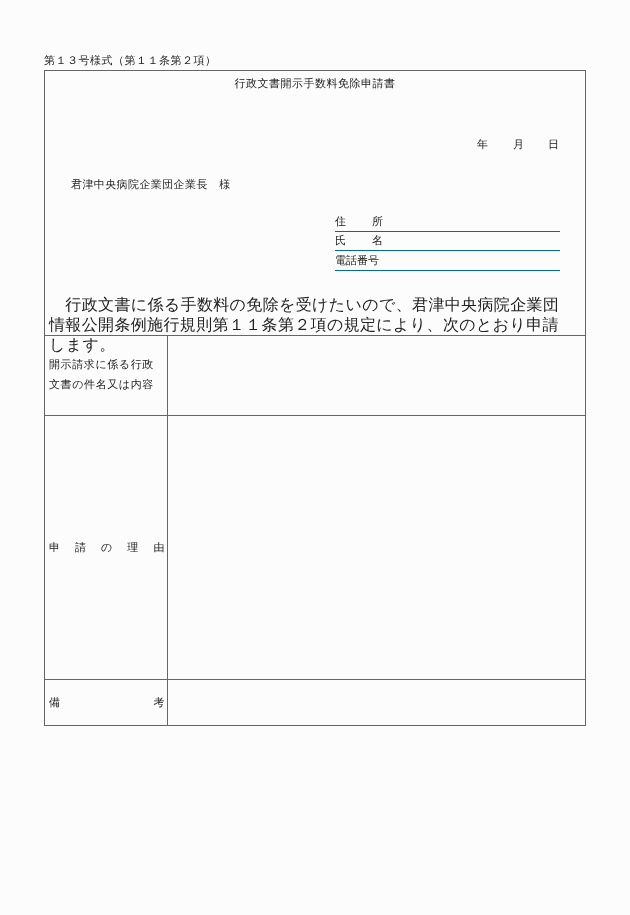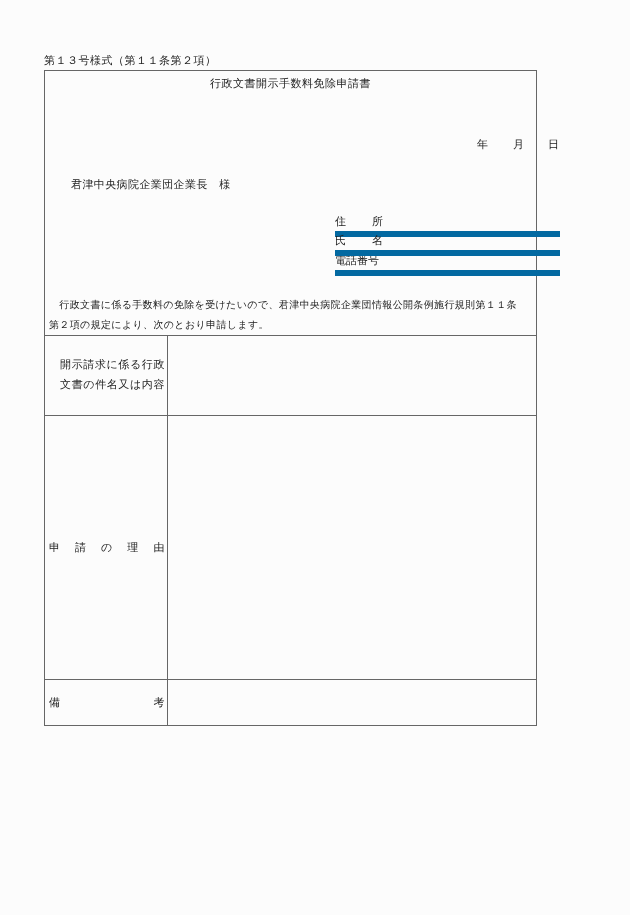--- a/index.html
+++ b/index.html
@@ -21,21 +21,21 @@
       top: 53px;
       font-size: 11px;
       letter-spacing: 0.5px;
       white-space: nowrap;
       text-align: right;
     }
     .frame {
       position: absolute;
       left: 44px;
       top: 70px;
-      width: 493px;
+      width: 542px;
       height: 656px;
       border: 1px solid #666;
       box-sizing: border-box;
     }
     .hline {
       position: absolute;
       left: 0;
       right: 0;
       height: 0;
       border-top: 1px solid #666;
@@ -65,42 +65,41 @@
       top: 106px;
       font-size: 11px;
       letter-spacing: 0.4px;
       white-space: nowrap;
     }
     .applicant-row {
       position: absolute;
       left: 290px;
       width: 225px;
       height: 17px;
-      border-bottom: 6px solid #0369a1;
+      border-bottom: 1px solid #0369a1;
       font-size: 11px;
       line-height: 16px;
       white-space: nowrap;
     }
     .statement {
       position: absolute;
       left: 4px;
       right: 14px;
       top: 224px;
-      font-size: 10px;
+      font-size: 16px;
       line-height: 20px;
       letter-spacing: 0.35px;
     }
     .cell-label {
       position: absolute;
       left: 4px;
       width: 116px;
       font-size: 11px;
       line-height: 20px;
       letter-spacing: 0.6px;
-      text-align: right;
     }
     .spread {
       display: flex;
       justify-content: space-between;
     }
     .value-cell {
       position: absolute;
       left: 123px;
       right: 0;
     }

